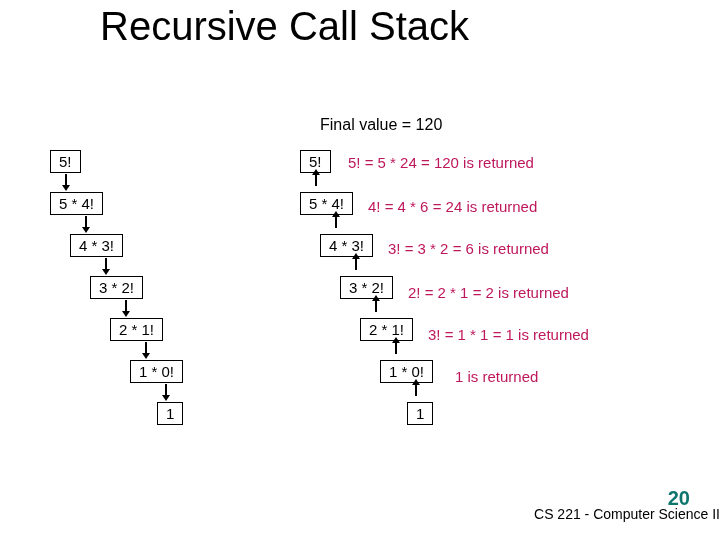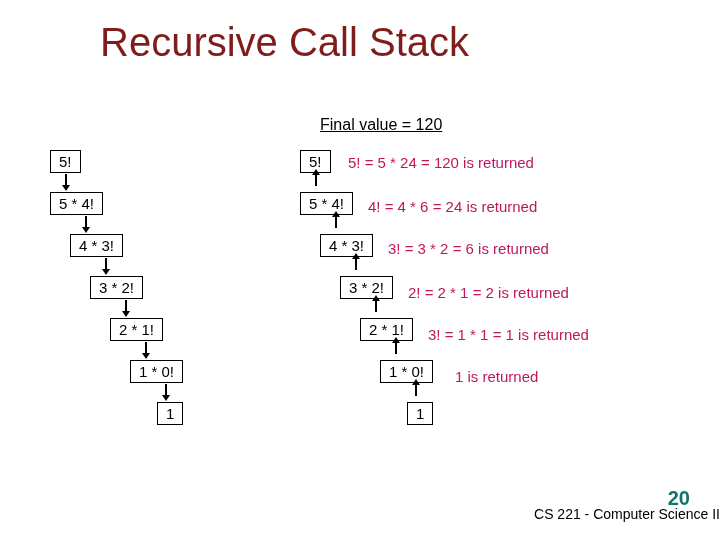--- a/index.html
+++ b/index.html
@@ -7,24 +7,24 @@
     padding: 0;
     width: 720px;
     height: 540px;
     background: #fff;
     font-family: Arial, Helvetica, sans-serif;
     position: relative;
     overflow: hidden;
   }
   .title {
     position: absolute;
-    top: 20px;
+    top: 4px;
     left: 100px;
     font-size: 40px;
-    color: #7f1d1d;
+    color: #000000;
     font-weight: normal;
     text-align: center;
   }
   .final {
     position: absolute;
     font-family: "Century Gothic", Arial, sans-serif;
     font-size: 16px;
     color: #000;
   }
   .box {
@@ -89,21 +89,21 @@
     font-size: 20px;
     font-weight: bold;
     color: #0f766e;
   }
 </style>
 </head>
 <body>
 
 <div class="title">Recursive Call Stack</div>
 
-<div class="final" style="left:320px; top:116px;text-decoration:underline;">Final value = 120</div>
+<div class="final" style="left:320px; top:116px;">Final value = 120</div>
 
 <div class="box" style="left:50px;  top:150px;">5!</div>
 <div class="darrow" style="left:65px; top:174px;"></div>
 <div class="box" style="left:50px;  top:192px;">5 * 4!</div>
 <div class="darrow" style="left:85px; top:216px;"></div>
 <div class="box" style="left:70px;  top:234px;">4 * 3!</div>
 <div class="darrow" style="left:105px; top:258px;"></div>
 <div class="box" style="left:90px;  top:276px;">3 * 2!</div>
 <div class="darrow" style="left:125px; top:300px;"></div>
 <div class="box" style="left:110px; top:318px;">2 * 1!</div>

